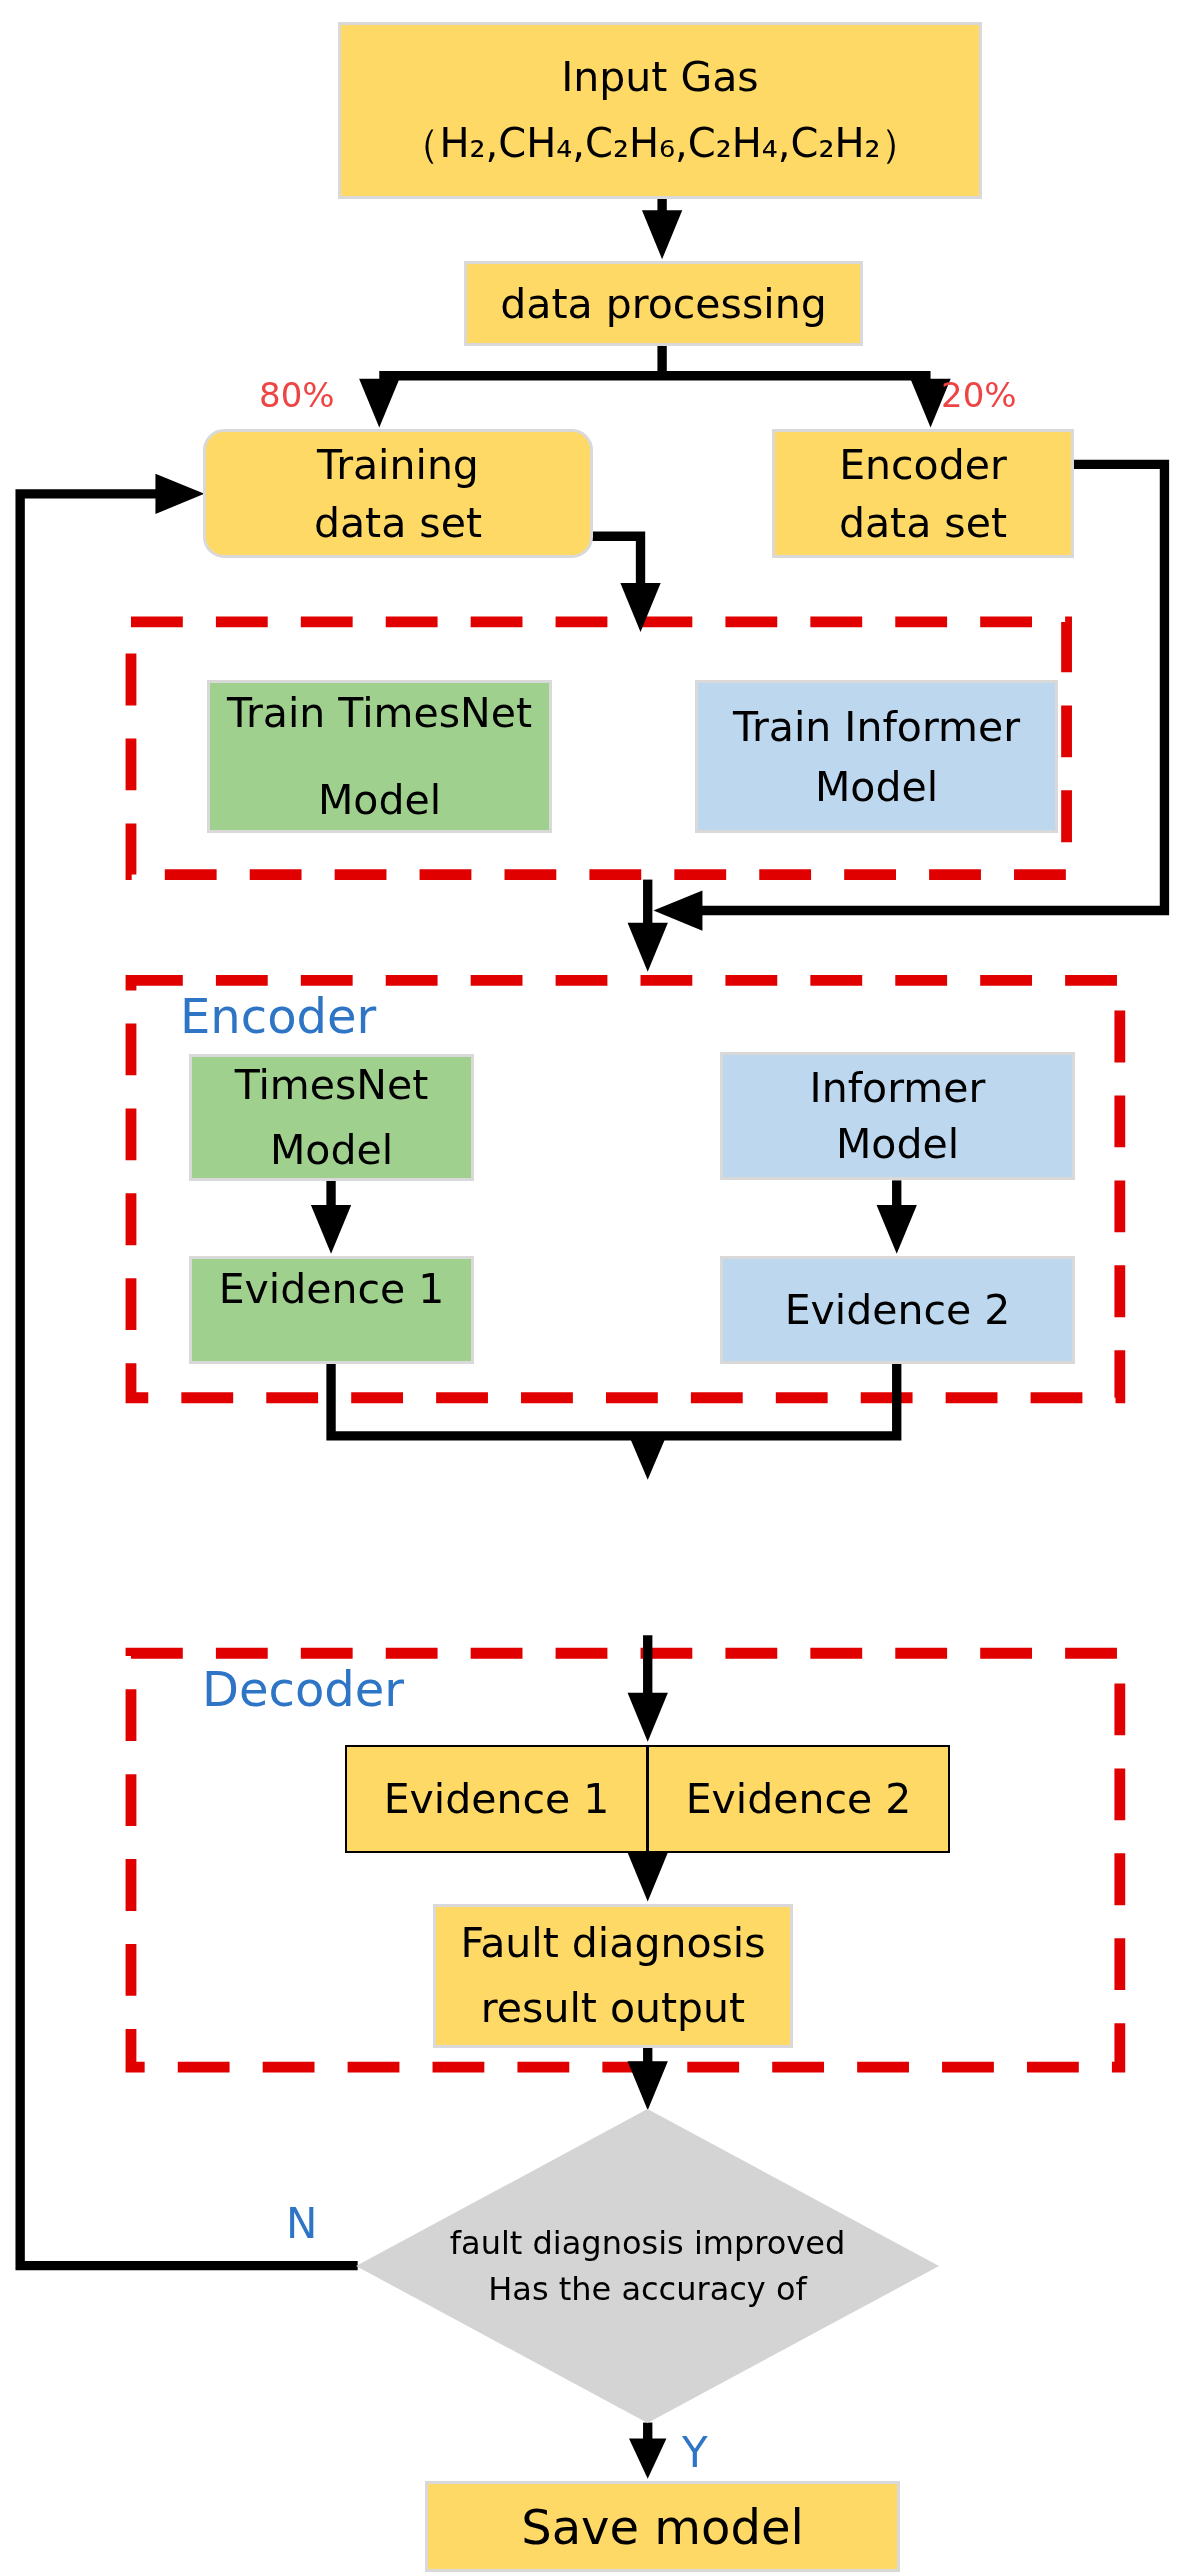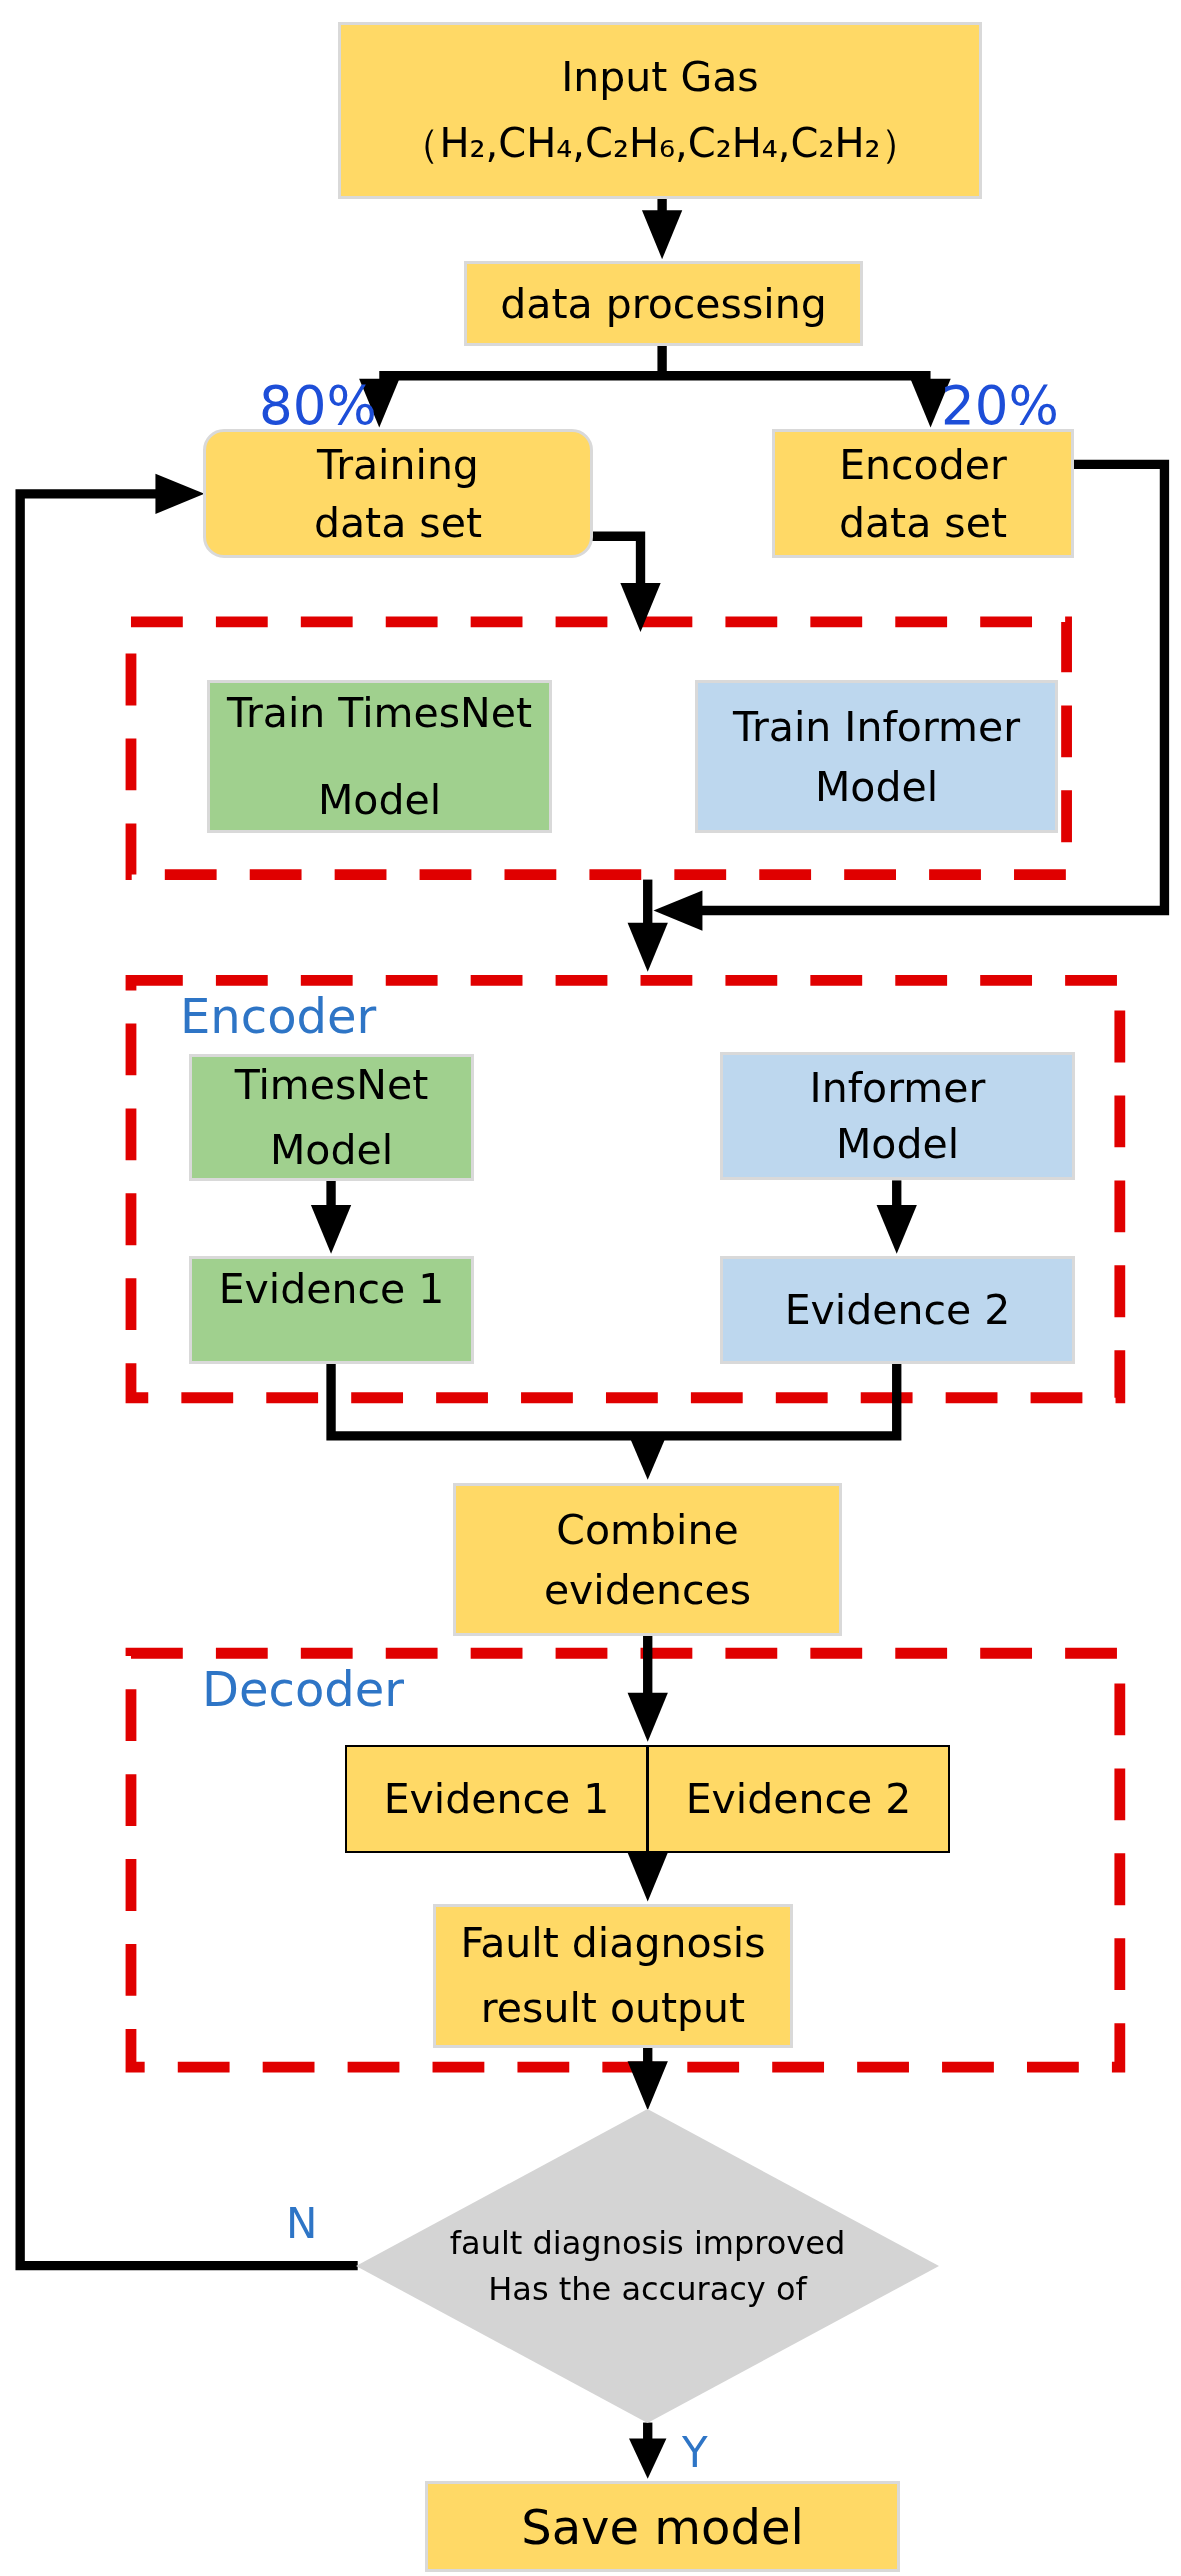--- a/index.html
+++ b/index.html
@@ -18,21 +18,21 @@
   .node{
     position:absolute;z-index:3;box-sizing:border-box;
     border:3.6px solid var(--box_border);
     display:flex;flex-direction:column;align-items:center;justify-content:center;
     text-align:center;font-size:41px;line-height:60px;
   }
   .yellow{background:var(--yellow);}
   .green{background:var(--green);justify-content:space-between;}
   .blue{background:var(--blue);}
   .lbl{position:absolute;z-index:4;color:var(--blue_text);font-size:48px;line-height:1.1;white-space:nowrap;}
-  .pct{position:absolute;z-index:4;color:#1d4ed8;font-size:53px;line-height:1.1;white-space:nowrap;}
+  .pct{position:absolute;z-index:4;color:#ef4444;font-size:34px;line-height:1.1;white-space:nowrap;}
   .branch{position:absolute;z-index:4;color:var(--blue_text);font-size:42px;line-height:1.1;}
   .diamond{
     position:absolute;z-index:3;
     display:flex;flex-direction:column;align-items:center;justify-content:center;
     text-align:center;font-size:32px;line-height:46px;
     background:var(--gray);
     clip-path:polygon(50% 0%,100% 50%,50% 100%,0% 50%);
   }
   .pairbox{
     position:absolute;z-index:3;box-sizing:border-box;
@@ -172,24 +172,20 @@
   </div>
 
   <div class="node green" style="left:189px;top:1256px;width:285px;height:108px;">
     <span>Evidence 1</span>
   </div>
 
   <div class="node blue" style="left:720px;top:1256px;width:355px;height:108px;">
     <span>Evidence 2</span>
   </div>
 
-  <div class="node yellow" style="left:453px;top:1483px;width:389px;height:153px;">
-    <span>Combine</span>
-    <span>evidences</span>
-  </div>
 
   <div class="lbl" style="left:202px;top:1663px;">Decoder</div>
 
   <div class="pairbox" style="left:345px;top:1745px;width:605px;height:108px;">
     <div class="cell">Evidence 1</div>
     <div class="divider"></div>
     <div class="cell">Evidence 2</div>
   </div>
 
   <div class="node yellow" style="left:433px;top:1904px;width:360px;height:144px;line-height:59px;gap:6px;">

